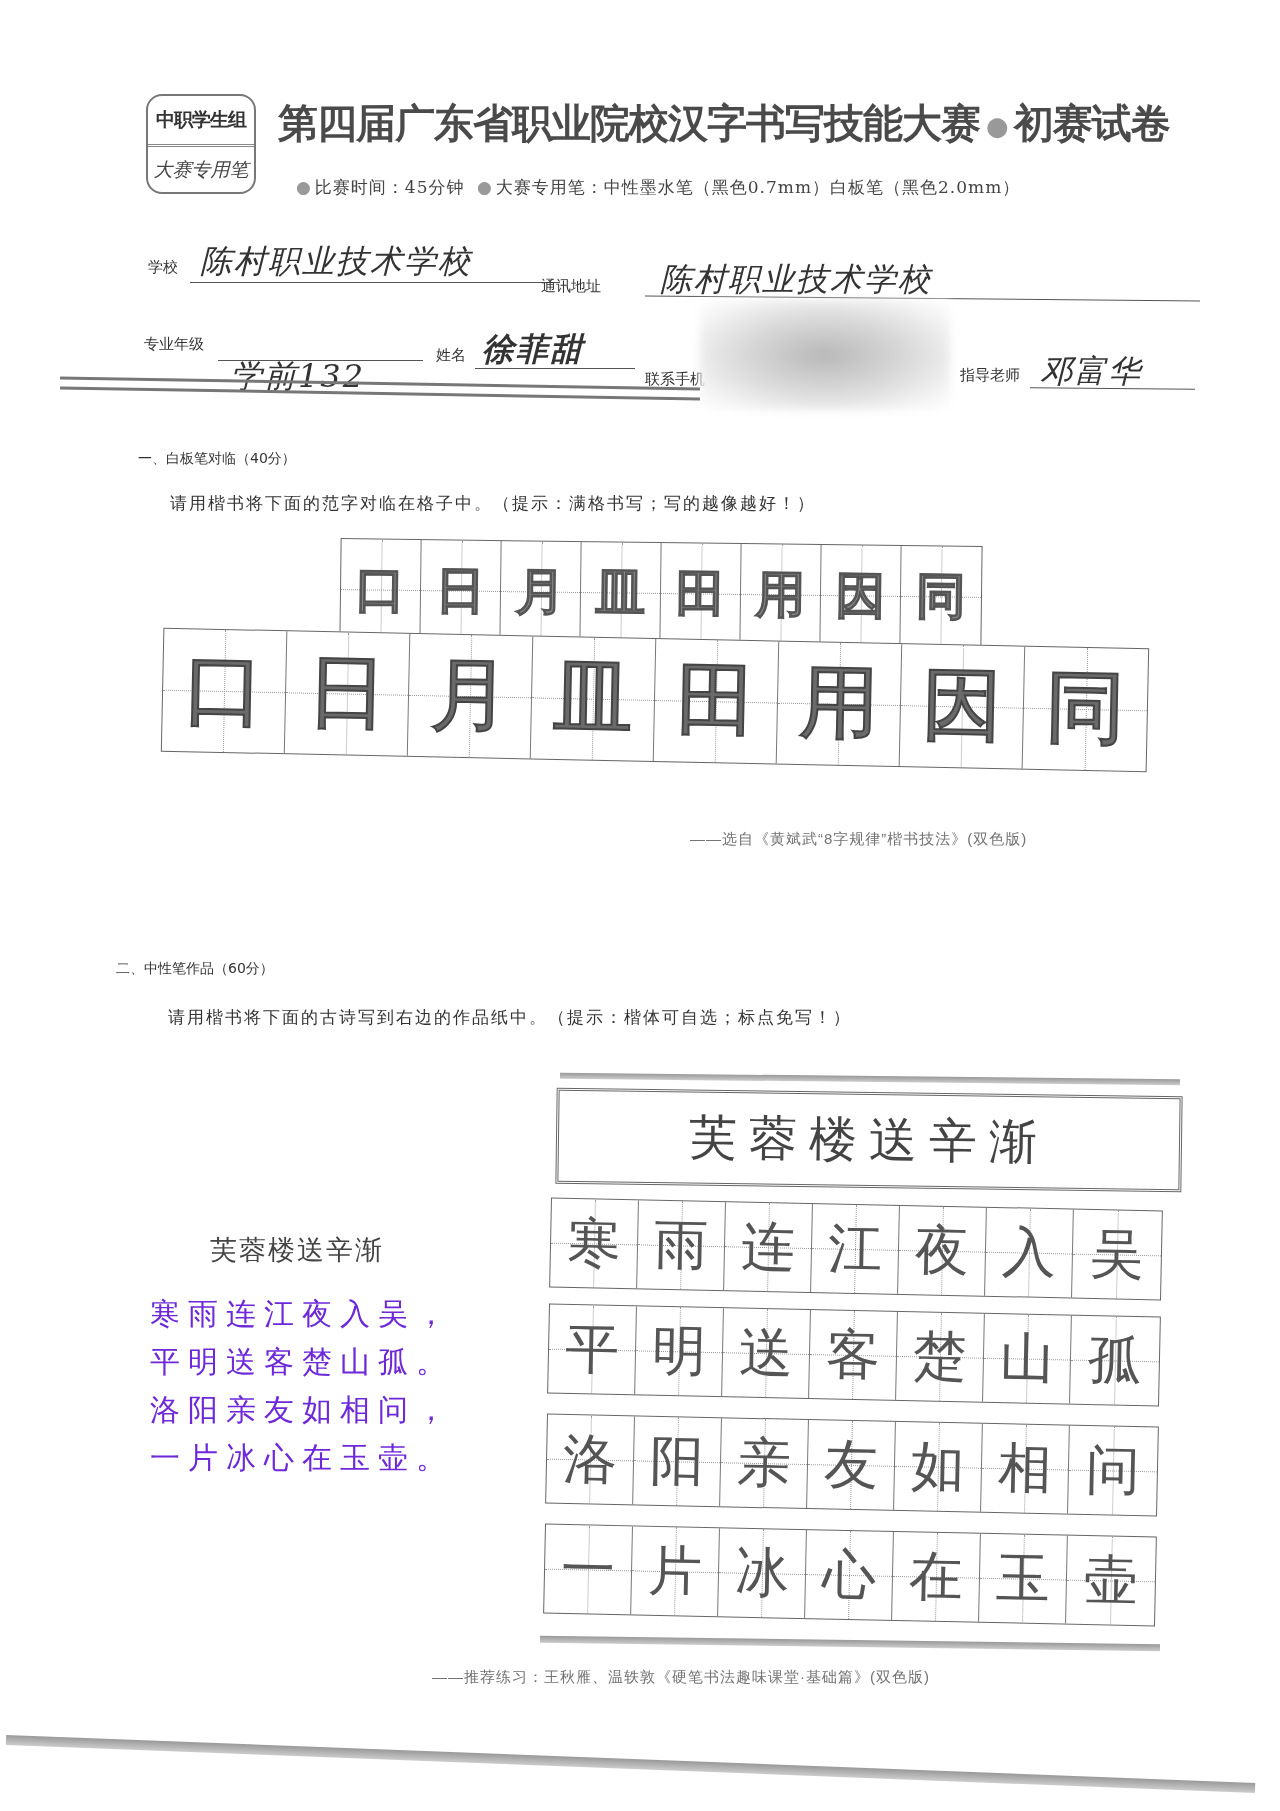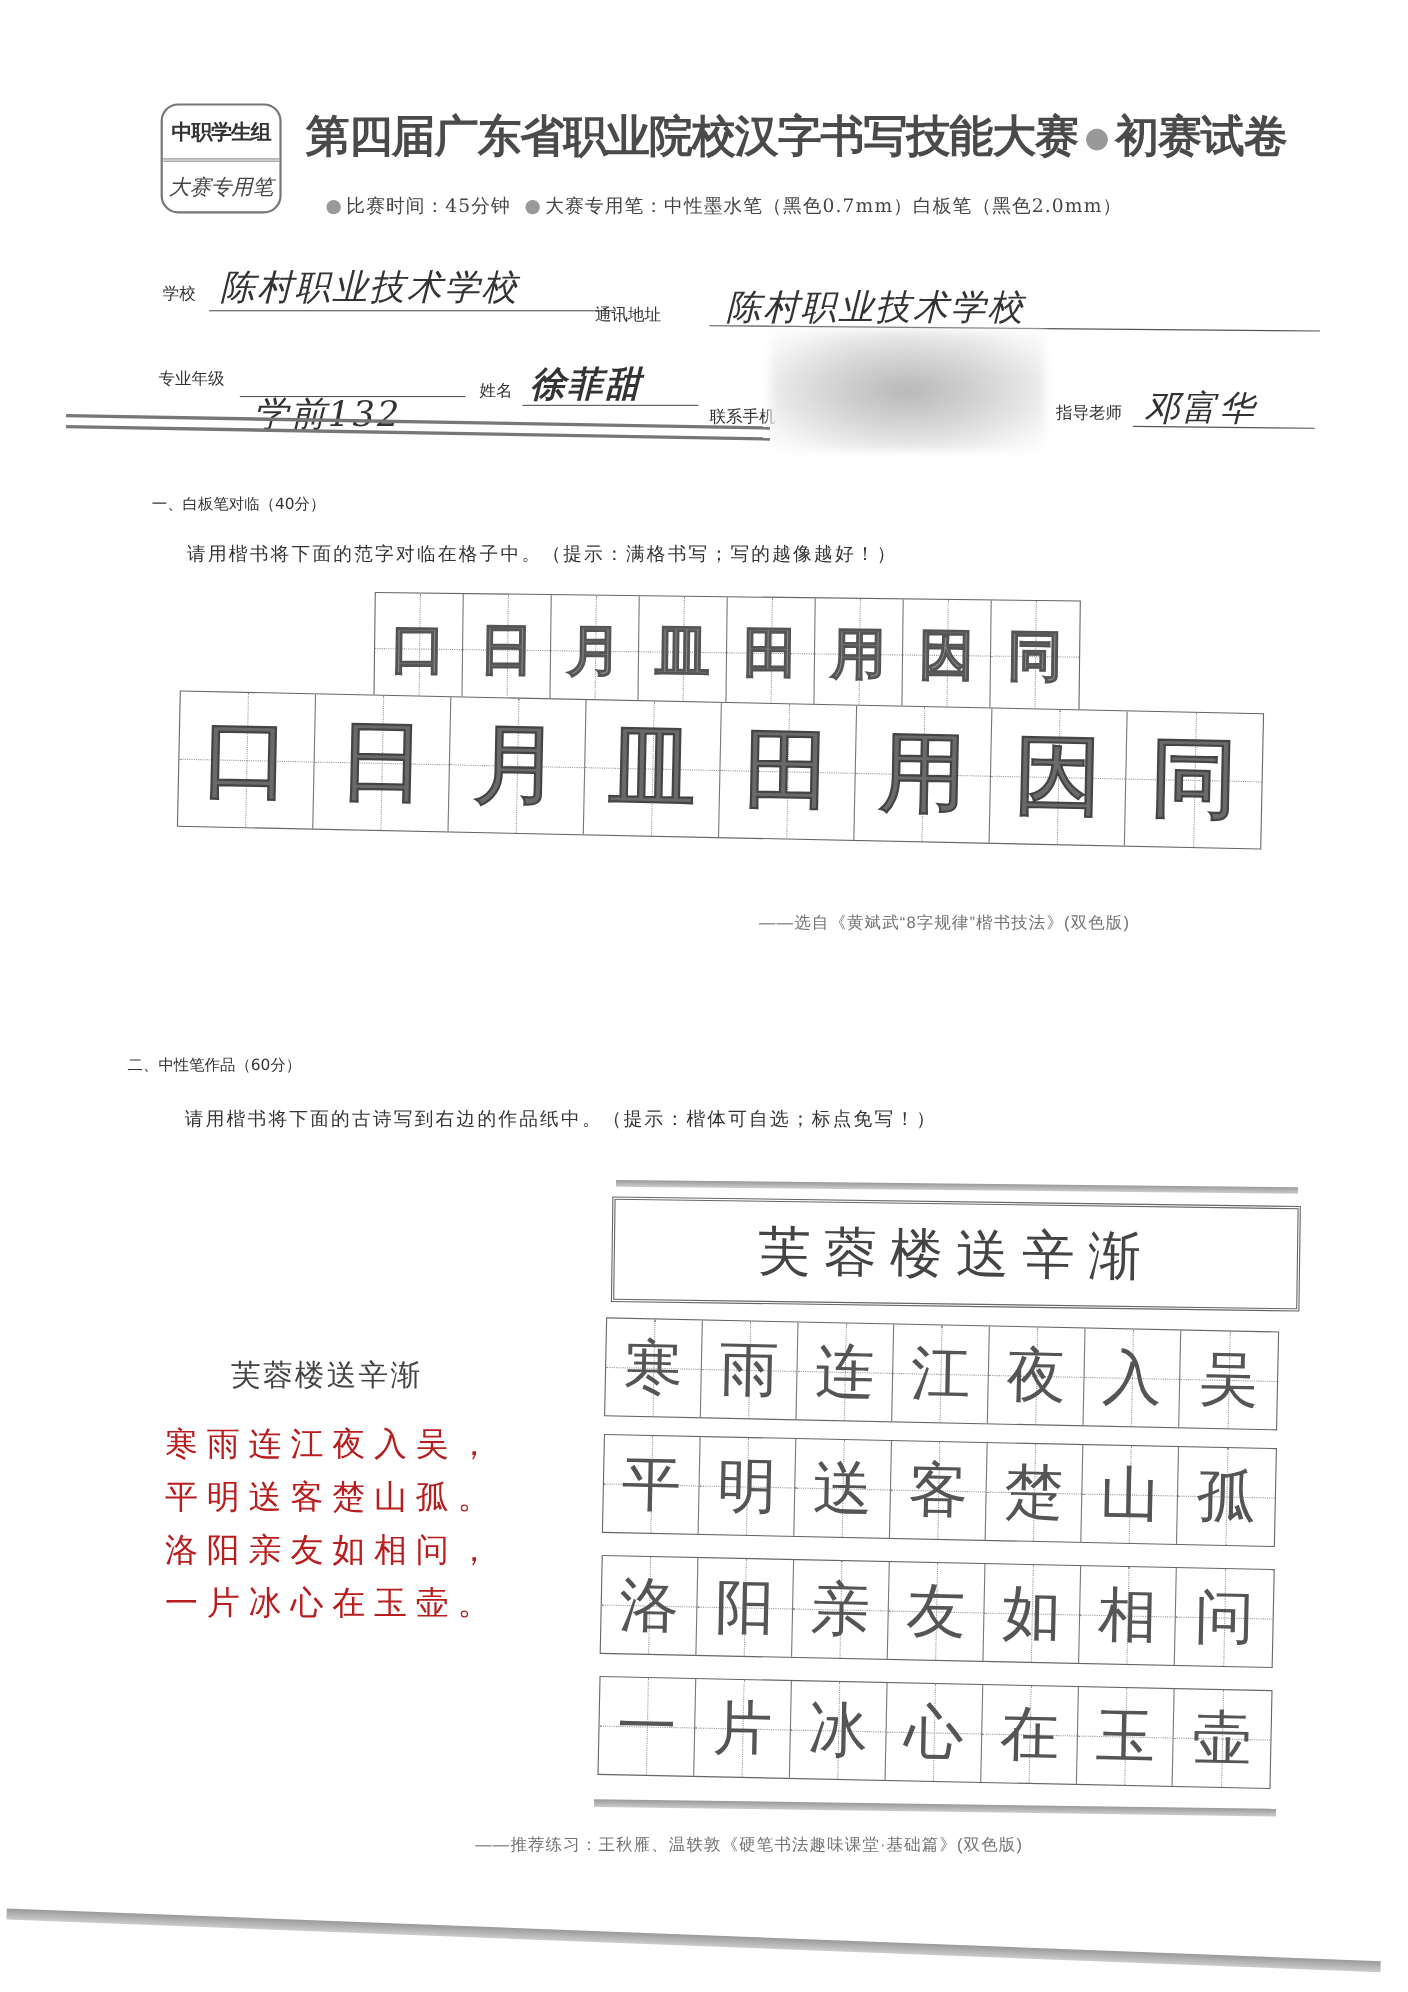--- a/index.html
+++ b/index.html
@@ -80,21 +80,21 @@
 
   .poem-title-box {
     left: 556px; top: 1092px; width: 620px; height: 90px;
     border: 3px double #666; display: flex; align-items: center; justify-content: center;
     transform: rotate(0.8deg);
   }
   .poem-title-box span {
     font-family: "DejaVu Serif", serif; font-size: 48px; color: #444; letter-spacing: 12px;
   }
   .poem-ref-title { font-family: "DejaVu Serif", serif; font-size: 27px; color: #444; letter-spacing: 2px; white-space: nowrap; }
-  .poem-ref-line { font-family: "DejaVu Serif", serif; font-size: 30px; color: #b91c1c; letter-spacing: 8px; white-space: nowrap; line-height: 48px; text-align: center; }
+  .poem-ref-line { font-family: "DejaVu Serif", serif; font-size: 30px; color: #6d28d9; letter-spacing: 8px; white-space: nowrap; line-height: 48px; text-align: center; }
 </style>
 </head>
 <body>
 
 <div class="abs badge">
   <div class="badge-top">中职学生组</div>
   <div class="badge-bottom">大赛专用笔</div>
 </div>
 <div class="abs main-title">
   <span>第四届广东省职业院校汉字书写技能大赛</span><span class="dot">●</span><span>初赛试卷</span>

